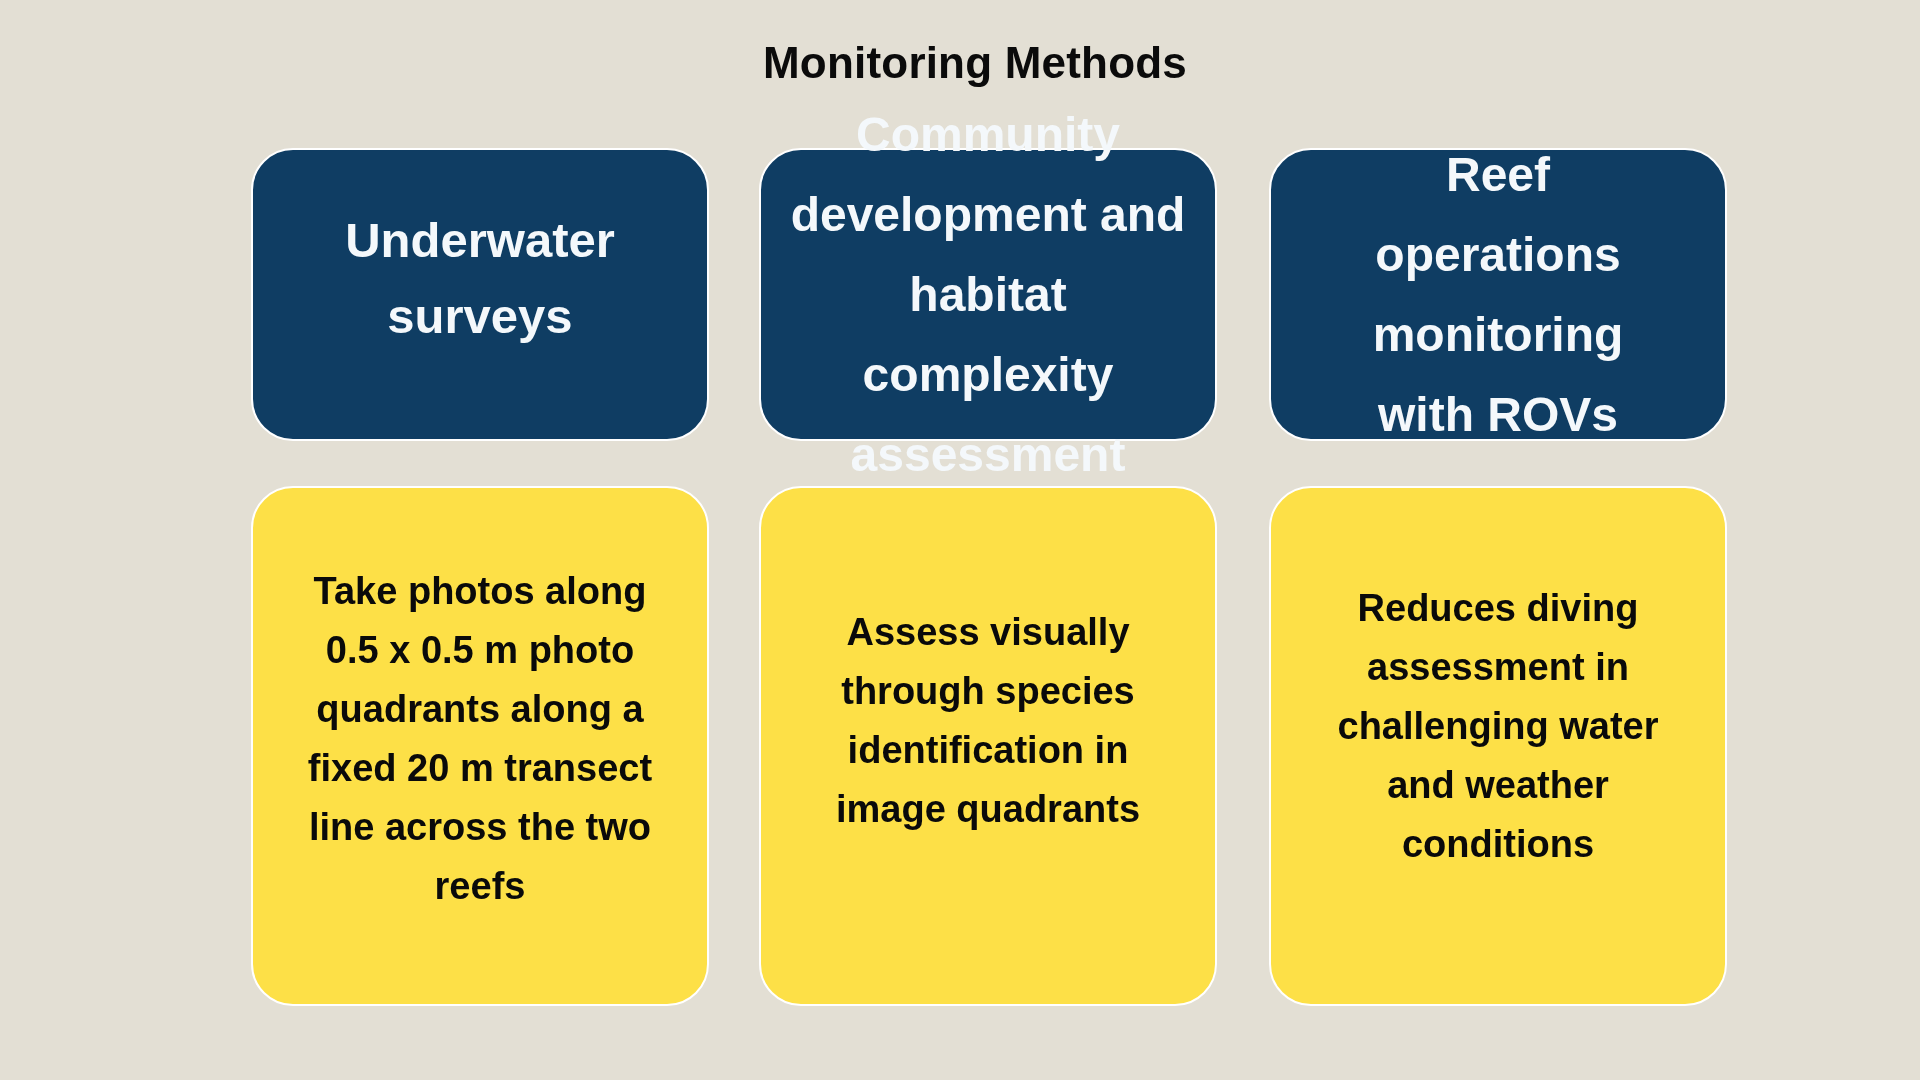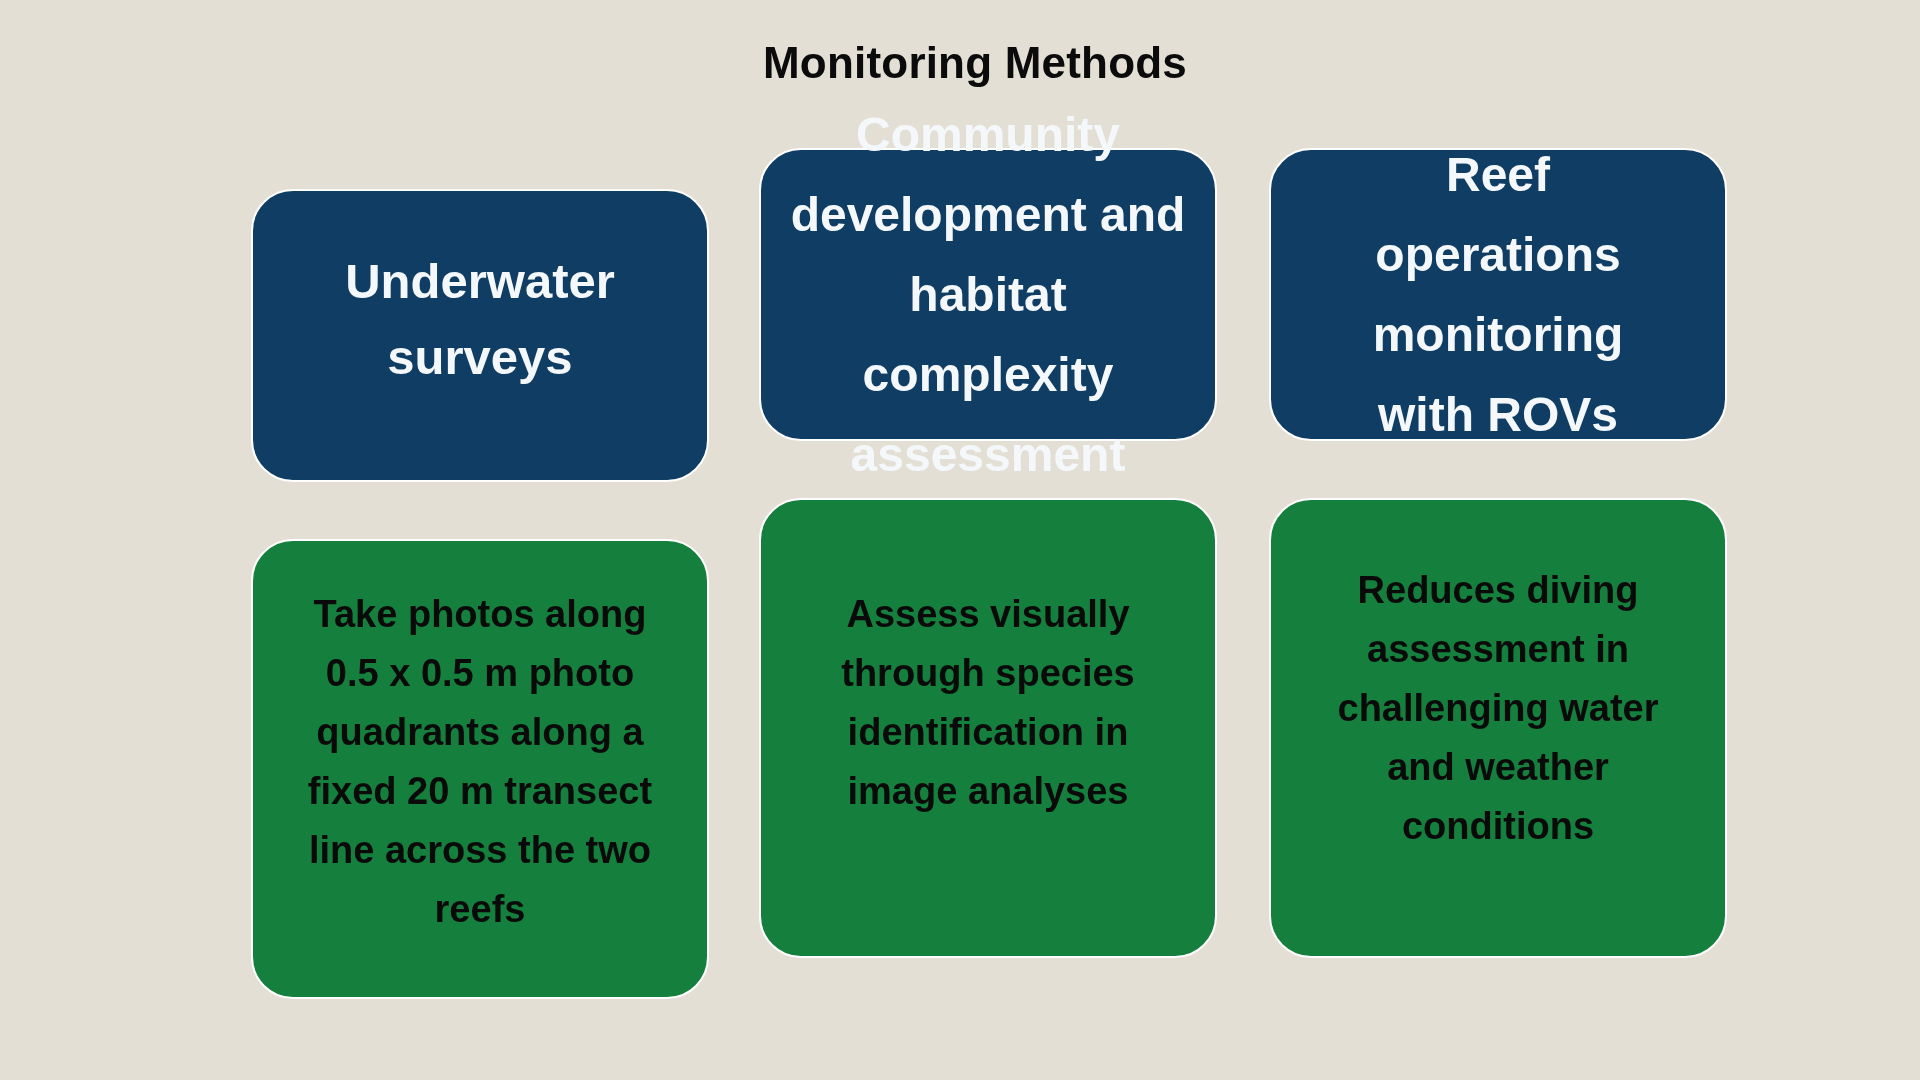--- a/index.html
+++ b/index.html
@@ -14,22 +14,22 @@
     text-align:center; font-weight:bold; font-size:44px;
     color:#0B0B0B; letter-spacing:0.2px;
   }
   .card {
     position:absolute; box-sizing:border-box;
     border:2.5px solid #FFFFFF; border-radius:42px;
     display:flex; align-items:center; justify-content:center;
     text-align:center; font-weight:bold;
   }
   .card.top { background:#0F3D63; color:#F4F8FB; top:148px; height:293px; }
-  .card.bottom { background:#15803d; color:#0A0A0A; top:498px; height:460px; }
-  .c1 { left:251px; width:458px;margin-top:41px; }
+  .card.bottom { background:#fde047; color:#0A0A0A; top:486px; height:520px; }
+  .c1 { left:251px; width:458px; }
   .c2 { left:759px; width:458px; }
   .c3 { left:1269px; width:458px; }
   .card.top .txt { font-size:48px; line-height:80px; }
   .card.top.c1 .txt { font-size:49px; line-height:76px; margin-top:-34px; }
   .card.bottom .txt { font-size:38px; line-height:59px; }
   .card.bottom.c2 .txt { margin-top:-50px; }
   .card.bottom.c3 .txt { margin-top:-40px; }
   .card.bottom.c1 .txt { margin-top:-14px; }
   .w1 { width:360px; }
   .w2 { width:390px; }
@@ -47,17 +47,17 @@
   <div class="txt w3" style="width:400px">Community development and habitat complexity assessment</div>
 </div>
 <div class="card top c3">
   <div class="txt w2" style="width:340px">Reef operations monitoring with ROVs</div>
 </div>
 
 <div class="card bottom c1">
   <div class="txt" style="width:360px">Take photos along 0.5 x 0.5 m photo quadrants along a fixed 20 m transect line across the two reefs</div>
 </div>
 <div class="card bottom c2">
-  <div class="txt" style="width:320px">Assess visually through species identification in image analyses</div>
+  <div class="txt" style="width:320px">Assess visually through species identification in image quadrants</div>
 </div>
 <div class="card bottom c3">
   <div class="txt" style="width:350px">Reduces diving assessment in challenging water and weather conditions</div>
 </div>
 
 </body></html>

